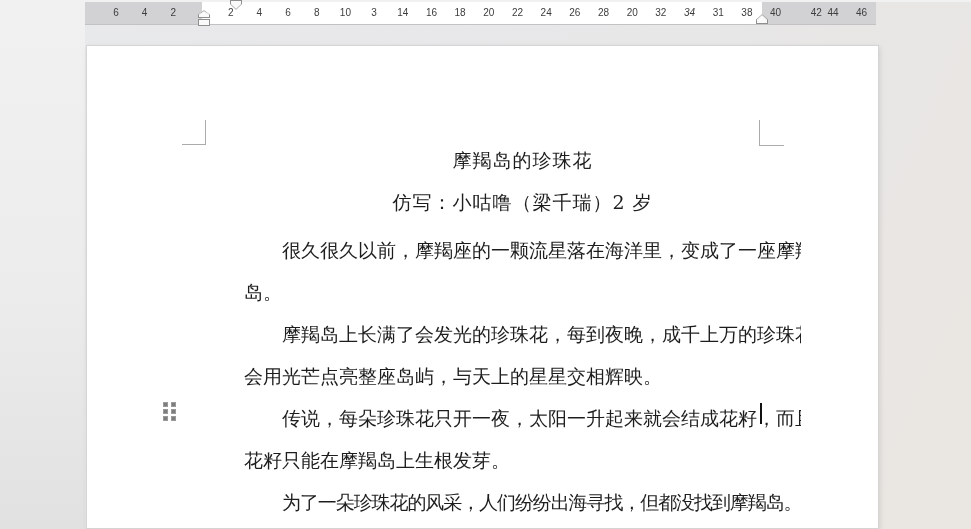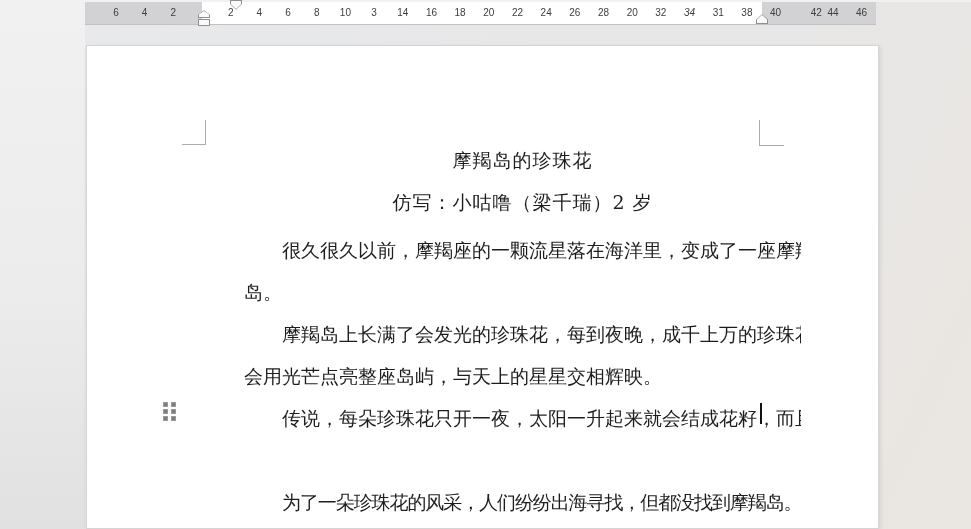--- a/index.html
+++ b/index.html
@@ -114,17 +114,18 @@
   </div>
 
   <div class="text-area" id="text-area">
       <div class="line center" style="top: 139px;">摩羯岛的珍珠花</div>
       <div class="line center" style="top: 181px;">仿写：小咕噜（梁千瑞）2 岁</div>
       <div class="line indent justify" style="top: 229px;">很久很久以前，摩羯座的一颗流星落在海洋里，变成了一座摩羯</div>
       <div class="line" style="top: 271px;">岛。</div>
       <div class="line indent justify" style="top: 313px;">摩羯岛上长满了会发光的珍珠花，每到夜晚，成千上万的珍珠花</div>
       <div class="line" style="top: 355px;">会用光芒点亮整座岛屿，与天上的星星交相辉映。</div>
       <div class="line indent justify" style="top: 397px;">传说，每朵珍珠花只开一夜，太阳一升起来就会结成花籽，而且</div>
+      <div class="line" style="top: 439px;">花籽只能在摩羯岛上生根发芽。</div>
       <div class="line indent justify compress" style="top: 481px;">为了一朵珍珠花的风采，人们纷纷出海寻找，但都没找到摩羯岛。</div>
     </div>
 
   <div class="caret"></div>
 </div>
 
 </body></html>

